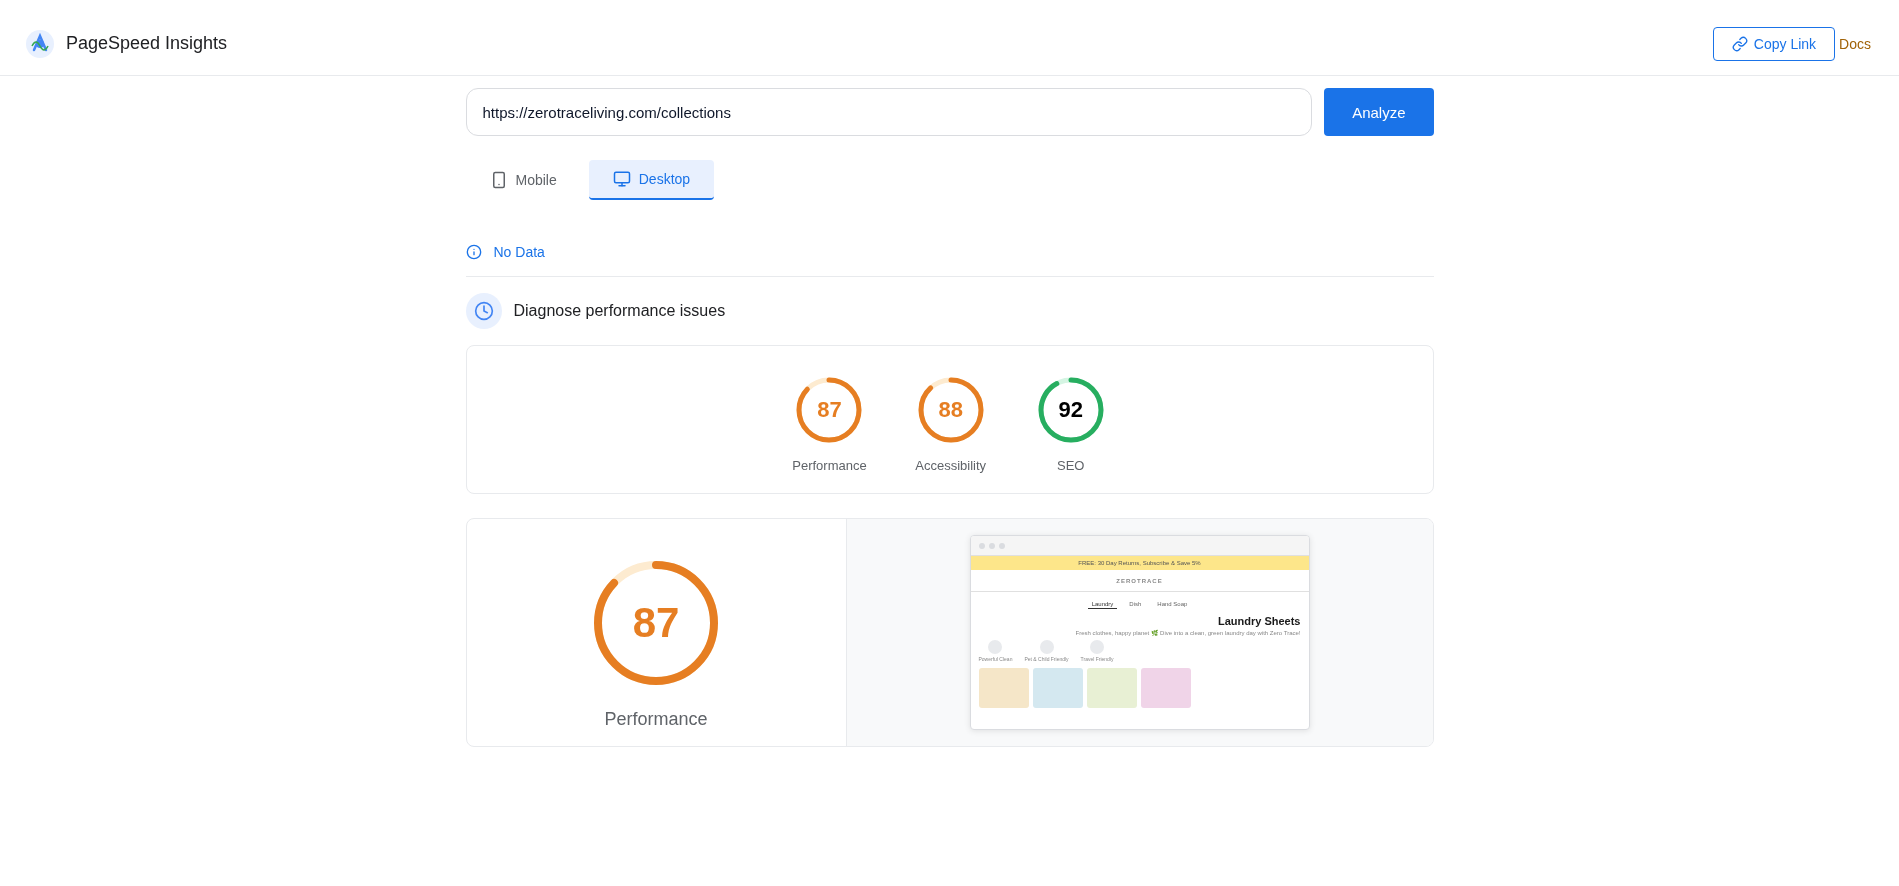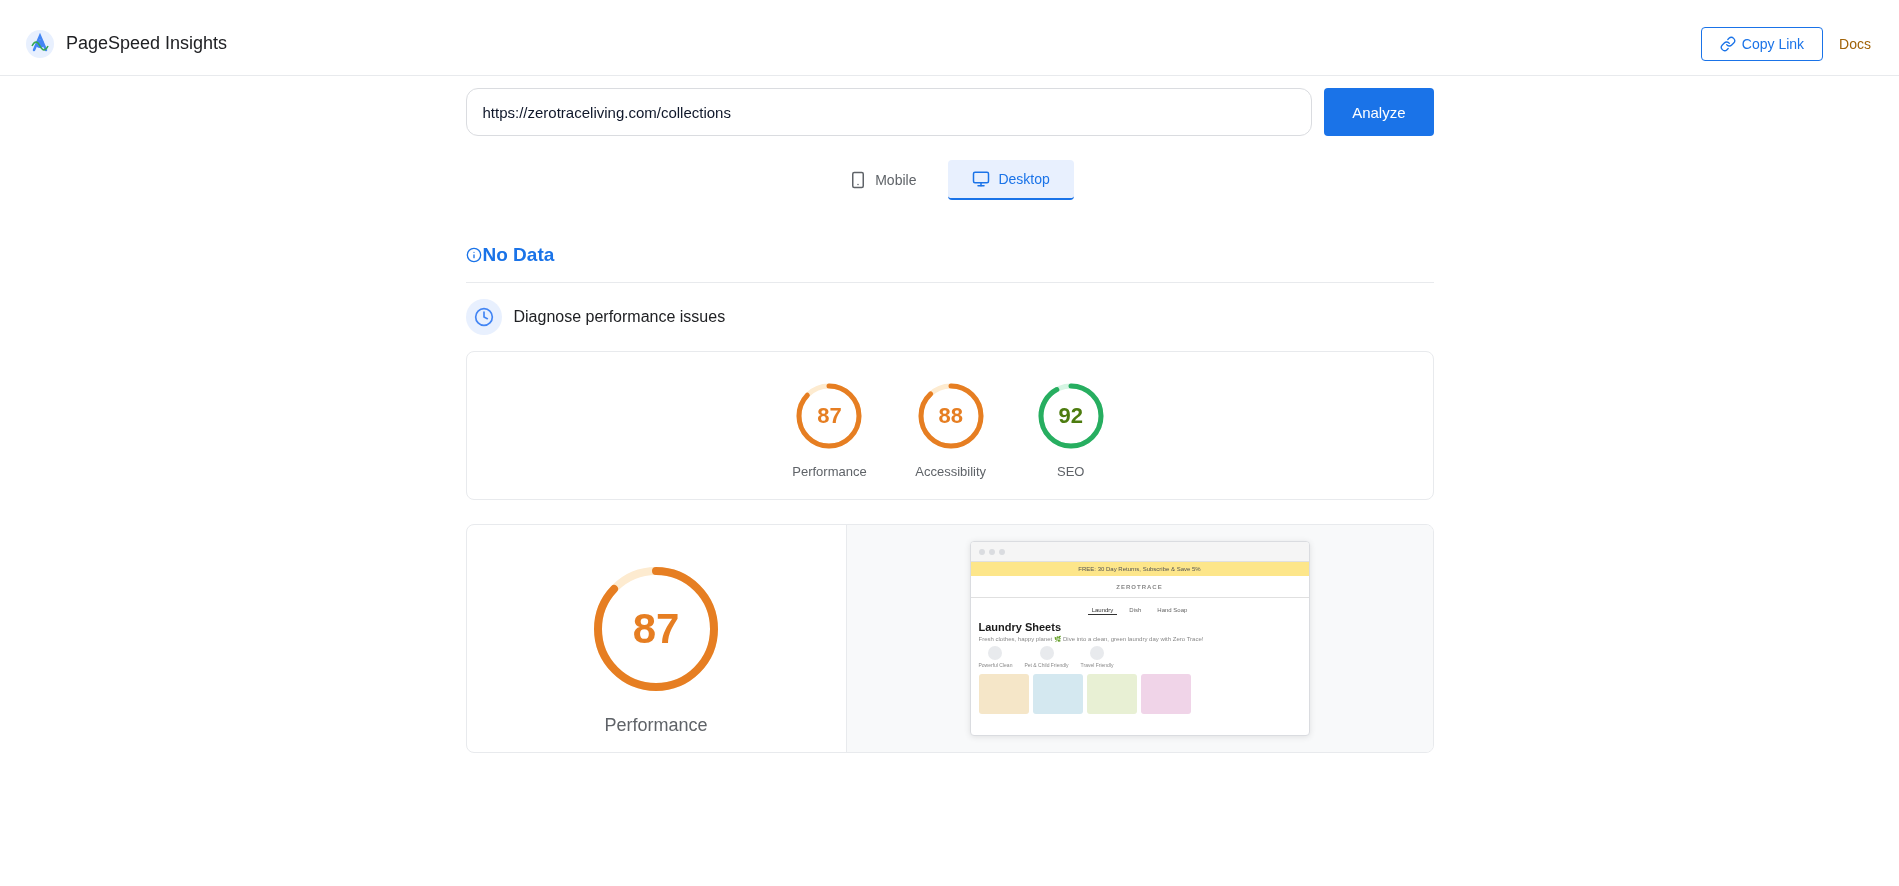--- a/index.html
+++ b/index.html
@@ -34,21 +34,20 @@
       height: 32px;
     }
     .app-title {
       font-size: 18px;
       font-weight: 400;
       color: #202124;
     }
     .header-right {
       display: flex;
       align-items: center;
-      gap: 12px;
     }
     .copy-link-btn {
       display: flex;
       align-items: center;
       gap: 6px;
       padding: 8px 18px;
       border: 1.5px solid #1a73e8;
       border-radius: 4px;
       background: #fff;
       color: #1a73e8;
@@ -98,21 +97,20 @@
       border: none;
       border-radius: 4px;
       font-size: 15px;
       font-weight: 500;
       cursor: pointer;
     }
 
     
     .device-toggle {
       display: flex;
-      justify-content: center;
       gap: 8px;
       margin-bottom: 28px;
     }
     .device-btn {
       display: flex;
       align-items: center;
       gap: 8px;
       padding: 10px 24px;
       border: none;
       background: transparent;
@@ -151,29 +149,29 @@
       align-items: center;
       justify-content: center;
     }
     .section-title {
       font-size: 16px;
       color: #202124;
     }
     .no-data {
       display: flex;
       align-items: center;
-      gap: 1px;
+      gap: 12px;
       color: #1a73e8;
-      font-size: 19px;
-      font-weight: bold;
+      font-size: 14px;
     }
 
     
     .diagnose-section {
       margin-bottom: 20px;
+      text-align: right;
     }
     .diagnose-header {
       display: flex;
       align-items: center;
       gap: 12px;
       margin-bottom: 16px;
     }
     .diagnose-icon {
       width: 36px;
       height: 36px;
@@ -493,21 +491,21 @@
           <span class="score-label">Accessibility</span>
         </div>
 
 
         <div class="score-item">
           <div class="score-circle" style="width:72px;height:72px;">
             <svg class="circle-svg" width="72" height="72" viewBox="0 0 72 72">
               <circle cx="36" cy="36" r="30" fill="none" stroke="#d5f5e3" stroke-width="5"></circle>
               <circle cx="36" cy="36" r="30" fill="none" stroke="#27ae60" stroke-width="5" stroke-dasharray="188.5" stroke-dashoffset="15.1" stroke-linecap="round"></circle>
             </svg>
-            <span class="score-number" style="color:#4d7c0f;">92</span>
+            <span class="score-number" style="color:#000000;">92</span>
           </div>
           <span class="score-label">SEO</span>
         </div>
 
       </div>
     </div>
 
     <div class="bottom-section">
       <div class="bottom-left">
         <div class="large-score-circle">

